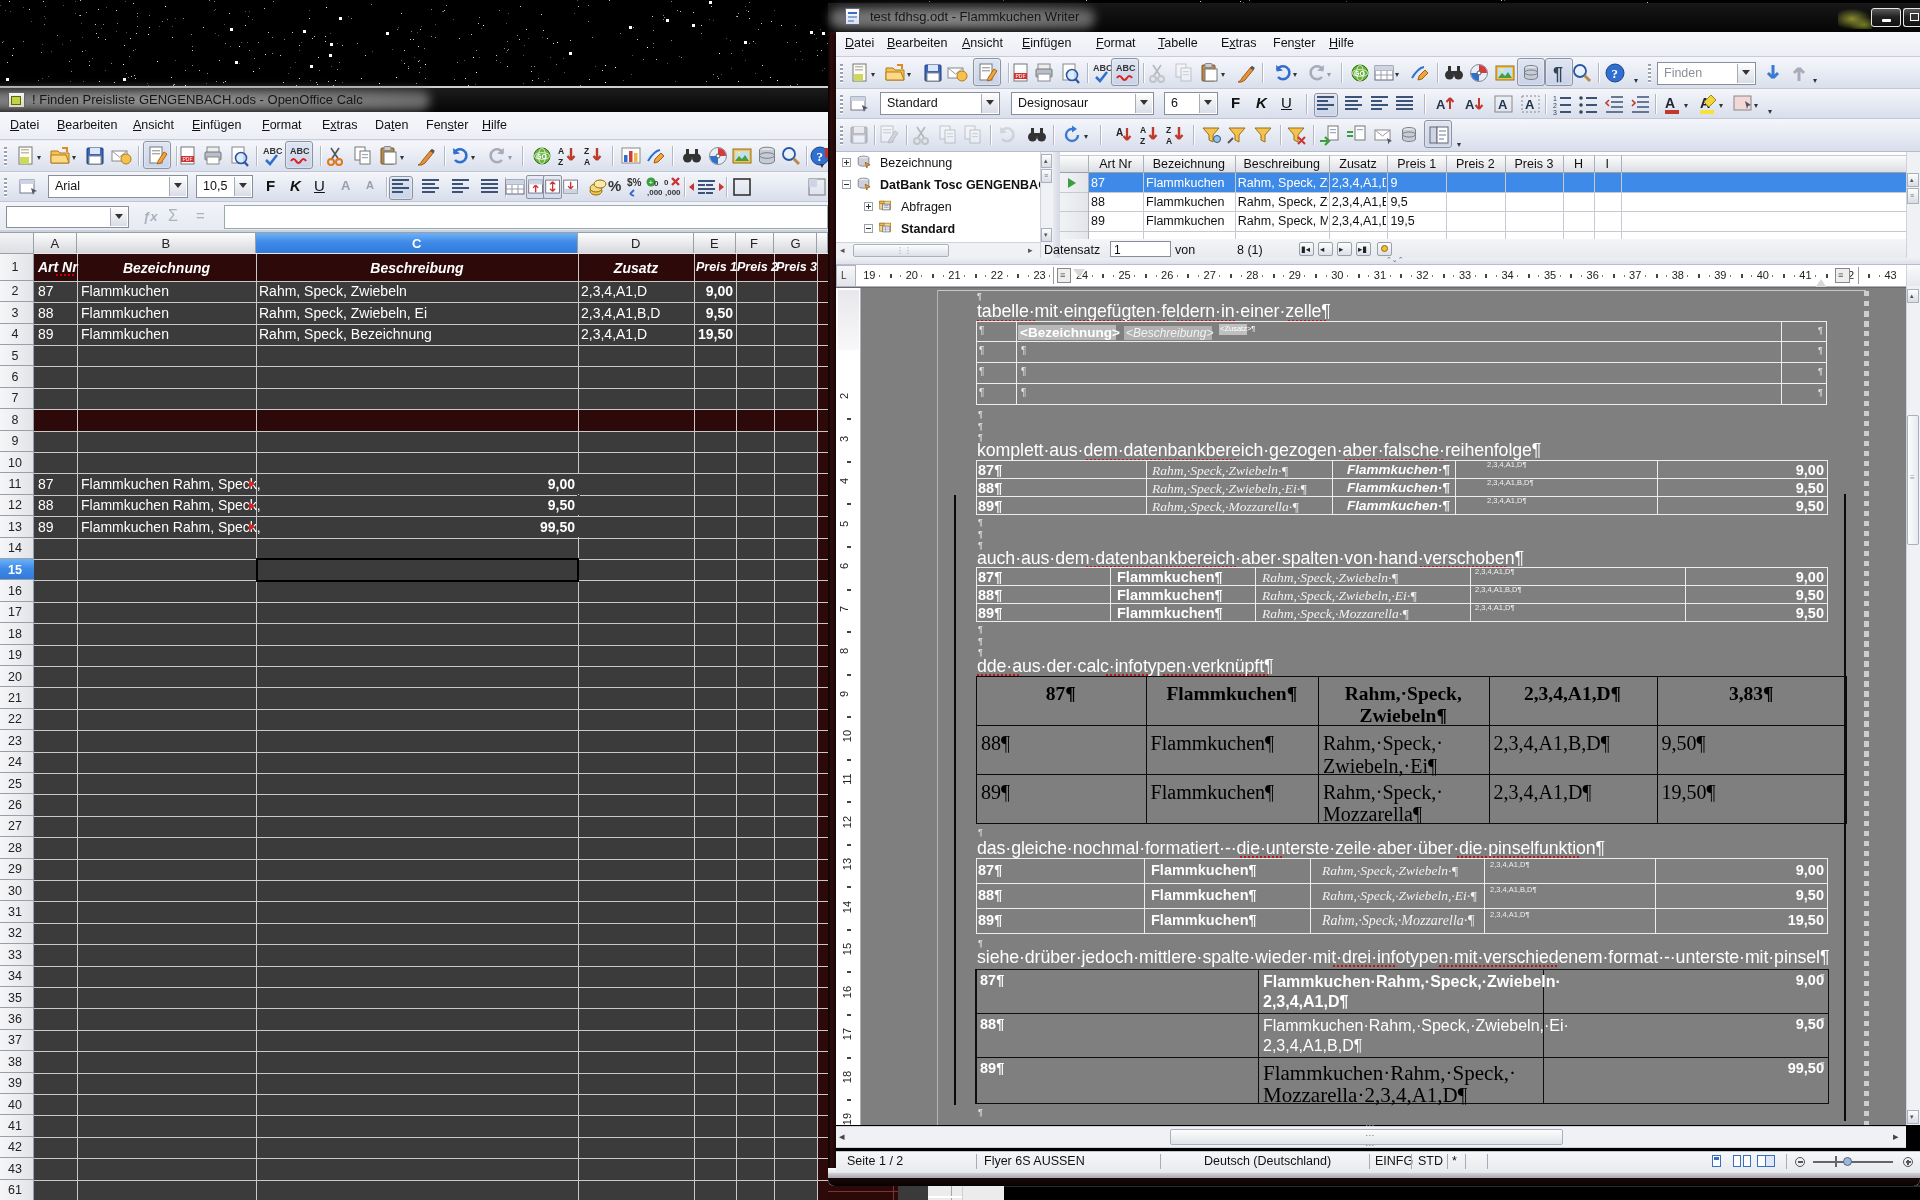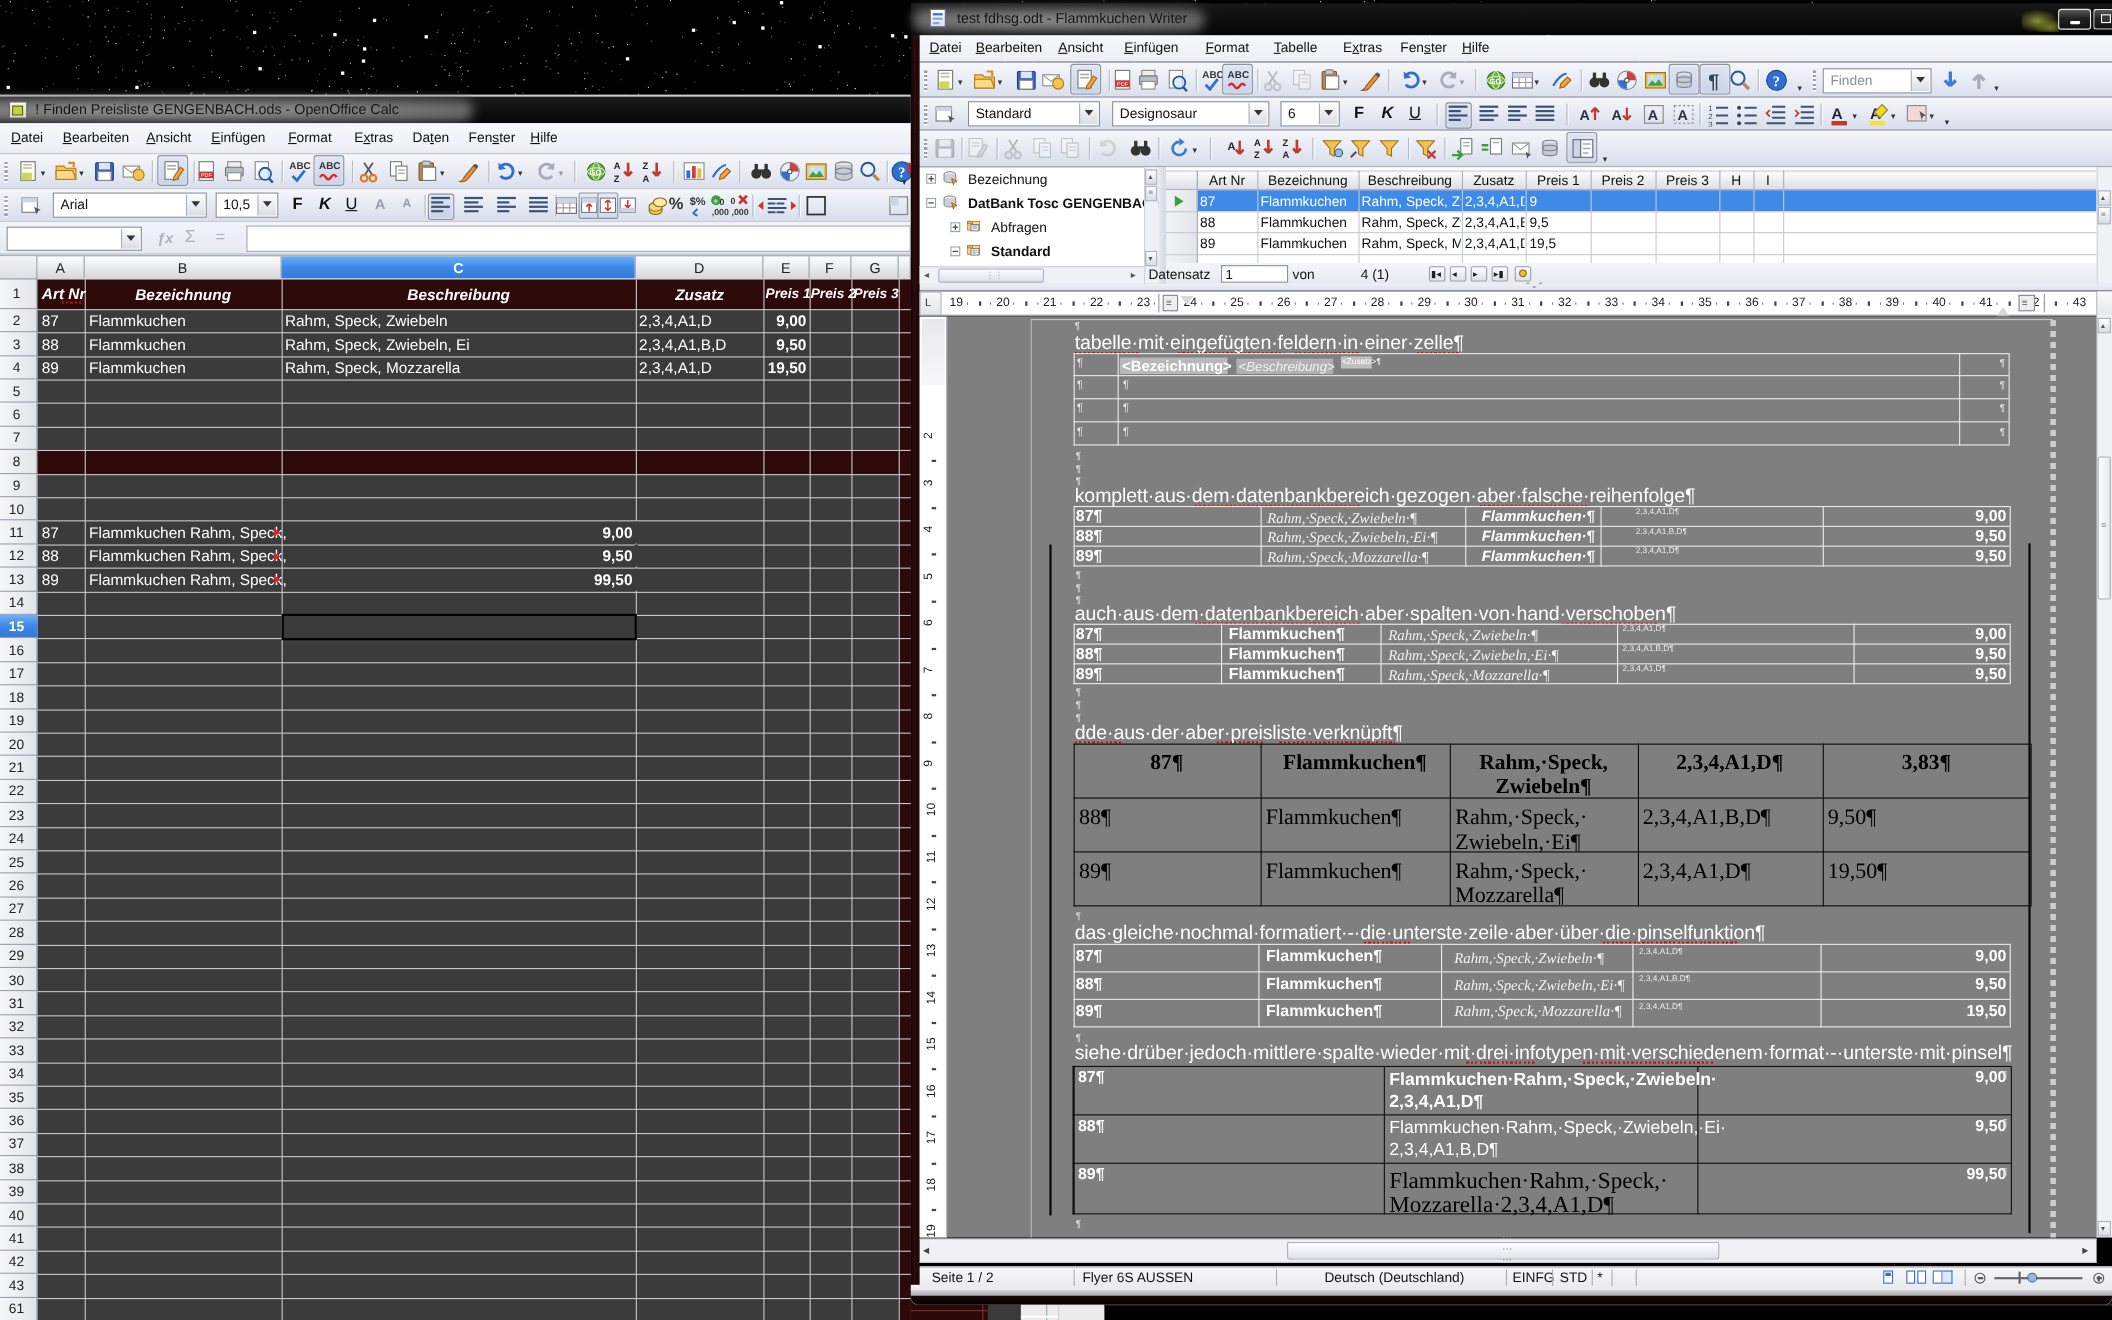--- a/index.html
+++ b/index.html
@@ -562,21 +562,21 @@
 <div class="ab" style="left:259px;top:283.45px;font-size:14px;color:#fff;font-weight:normal;font-style:normal;white-space:pre;">Rahm, Speck, Zwiebeln</div>
 <div class="ab" style="left:581px;top:283.45px;font-size:14px;color:#fff;font-weight:normal;font-style:normal;white-space:pre;">2,3,4,A1,D</div>
 <div class="ab" style="left:433px;top:283.45px;width:300px;text-align:right;font-size:14px;color:#fff;font-weight:bold;font-style:normal;white-space:pre">9,00</div>
 <div class="ab" style="left:38px;top:304.84999999999997px;font-size:14px;color:#fff;font-weight:normal;font-style:normal;white-space:pre;">88</div>
 <div class="ab" style="left:81px;top:304.84999999999997px;font-size:14px;color:#fff;font-weight:normal;font-style:normal;white-space:pre;">Flammkuchen</div>
 <div class="ab" style="left:259px;top:304.84999999999997px;font-size:14px;color:#fff;font-weight:normal;font-style:normal;white-space:pre;">Rahm, Speck, Zwiebeln, Ei</div>
 <div class="ab" style="left:581px;top:304.84999999999997px;font-size:14px;color:#fff;font-weight:normal;font-style:normal;white-space:pre;">2,3,4,A1,B,D</div>
 <div class="ab" style="left:433px;top:304.84999999999997px;width:300px;text-align:right;font-size:14px;color:#fff;font-weight:bold;font-style:normal;white-space:pre">9,50</div>
 <div class="ab" style="left:38px;top:326.25px;font-size:14px;color:#fff;font-weight:normal;font-style:normal;white-space:pre;">89</div>
 <div class="ab" style="left:81px;top:326.25px;font-size:14px;color:#fff;font-weight:normal;font-style:normal;white-space:pre;">Flammkuchen</div>
-<div class="ab" style="left:259px;top:326.25px;font-size:14px;color:#fff;font-weight:normal;font-style:normal;white-space:pre;">Rahm, Speck, Mozzarella</div>
+<div class="ab" style="left:259px;top:326.25px;font-size:14px;color:#fff;font-weight:normal;font-style:normal;white-space:pre;">Rahm, Speck, Bezeichnung</div>
 <div class="ab" style="left:581px;top:326.25px;font-size:14px;color:#fff;font-weight:normal;font-style:normal;white-space:pre;">2,3,4,A1,D</div>
 <div class="ab" style="left:433px;top:326.25px;width:300px;text-align:right;font-size:14px;color:#fff;font-weight:bold;font-style:normal;white-space:pre">19,50</div>
 <div class="ab" style="left:38px;top:476.04999999999995px;font-size:14px;color:#fff;font-weight:normal;font-style:normal;white-space:pre;">87</div>
 <div class="ab" style="left:81px;top:476.04999999999995px;font-size:14px;color:#fff;font-weight:normal;font-style:normal;white-space:pre;">Flammkuchen Rahm, Speck,</div>
 <div class="ab" style="left:249px;top:480.4px;width:0;height:0;border-left:6px solid #d22;border-top:4px solid transparent;border-bottom:4px solid transparent"></div>
 <div class="ab" style="left:275px;top:476.04999999999995px;width:300px;text-align:right;font-size:14px;color:#fff;font-weight:bold;font-style:normal;white-space:pre">9,00</div>
 <div class="ab" style="left:38px;top:497.45px;font-size:14px;color:#fff;font-weight:normal;font-style:normal;white-space:pre;">88</div>
 <div class="ab" style="left:81px;top:497.45px;font-size:14px;color:#fff;font-weight:normal;font-style:normal;white-space:pre;">Flammkuchen Rahm, Speck,</div>
 <div class="ab" style="left:249px;top:501.8px;width:0;height:0;border-left:6px solid #d22;border-top:4px solid transparent;border-bottom:4px solid transparent"></div>
 <div class="ab" style="left:275px;top:497.45px;width:300px;text-align:right;font-size:14px;color:#fff;font-weight:bold;font-style:normal;white-space:pre">9,50</div>
@@ -1213,21 +1213,21 @@
 <div class="ab" style="left:1593.6px;top:173.0px;width:1px;height:69.12px;background:#c6c9d0"></div>
 <div class="ab" style="left:1621px;top:173.0px;width:1px;height:69.12px;background:#c6c9d0"></div>
 <div class="ab" style="left:1088px;top:154.6px;width:1px;height:87.52000000000001px;background:#aab0ba"></div>
 <div class="ab" style="left:1060px;top:242.12px;width:846px;height:1px;background:#9aa0aa"></div>
 <div class="ab" style="left:1060px;top:239px;width:846px;height:19px;background:linear-gradient(#f4f5f8,#e8eaef)"></div>
 <div class="ab" style="left:1044px;top:243px;font-size:12.5px;color:#111;font-weight:normal;font-style:normal;white-space:pre;">Datensatz</div>
 <div class="combo" style="left:1110px;top:241px;width:61px;height:16px;font-size:12px">
     <span style="position:absolute;left:3px;top:1px">1</span>
   </div>
 <div class="ab" style="left:1175px;top:243px;font-size:12.5px;color:#111;font-weight:normal;font-style:normal;white-space:pre;">von</div>
-<div class="ab" style="left:1237px;top:243px;font-size:12.5px;color:#111;font-weight:normal;font-style:normal;white-space:pre;">4 (1)</div>
+<div class="ab" style="left:1237px;top:243px;font-size:12.5px;color:#111;font-weight:normal;font-style:normal;white-space:pre;">8 (1)</div>
 <div class="ab" style="left:1299px;top:241.5px;width:15px;height:14px;background:linear-gradient(#fdfdfd,#dde1e8);border:1px solid #9aa0aa;border-radius:2px"></div>
 <div class="ab" style="left:1301px;top:243.5px;font-size:8.5px;color:#222;font-weight:normal;font-style:normal;white-space:pre;">▮◂</div>
 <div class="ab" style="left:1318px;top:241.5px;width:15px;height:14px;background:linear-gradient(#fdfdfd,#dde1e8);border:1px solid #9aa0aa;border-radius:2px"></div>
 <div class="ab" style="left:1320px;top:243.5px;font-size:8.5px;color:#222;font-weight:normal;font-style:normal;white-space:pre;">◂</div>
 <div class="ab" style="left:1337px;top:241.5px;width:15px;height:14px;background:linear-gradient(#fdfdfd,#dde1e8);border:1px solid #9aa0aa;border-radius:2px"></div>
 <div class="ab" style="left:1339px;top:243.5px;font-size:8.5px;color:#222;font-weight:normal;font-style:normal;white-space:pre;">▸</div>
 <div class="ab" style="left:1356px;top:241.5px;width:15px;height:14px;background:linear-gradient(#fdfdfd,#dde1e8);border:1px solid #9aa0aa;border-radius:2px"></div>
 <div class="ab" style="left:1358px;top:243.5px;font-size:8.5px;color:#222;font-weight:normal;font-style:normal;white-space:pre;">▸▮</div>
 <div class="ab" style="left:1377px;top:241.5px;width:15px;height:14px;background:linear-gradient(#fdfdfd,#dde1e8);border:1px solid #9aa0aa;border-radius:2px"></div>
 <div class="ab" style="left:1381px;top:245px;width:7px;height:7px;background:#f7c02a;border:1px solid #8a6a10;border-radius:50%"></div>
@@ -1480,21 +1480,21 @@
 <div class="ab" style="left:1475px;top:585.1px;font-size:7.5px;color:#f0f0f0;font-weight:normal;font-style:normal;white-space:pre;">2,3,4,A1,B,D¶</div>
 <div class="ab" style="left:0px;top:586.6px;font-size:14.5px;color:#fff;font-weight:bold;font-style:normal;white-space:pre;left:1624px;width:200px;text-align:right">9,50</div>
 <div class="ab" style="left:978px;top:604.8px;font-size:14.5px;color:#fff;font-weight:bold;font-style:normal;white-space:pre;">89¶</div>
 <div class="ab" style="left:1117px;top:604.8px;font-size:14.5px;color:#fff;font-weight:bold;font-style:normal;white-space:pre;">Flammkuchen¶</div>
 <div class="ab" style="left:1262px;top:605.8px;font-size:13.5px;color:#f2f2f2;font-weight:normal;font-style:italic;white-space:pre;font-family:'Liberation Serif',serif">Rahm,·Speck,·Mozzarella·¶</div>
 <div class="ab" style="left:1475px;top:603.3px;font-size:7.5px;color:#f0f0f0;font-weight:normal;font-style:normal;white-space:pre;">2,3,4,A1,D¶</div>
 <div class="ab" style="left:0px;top:604.8px;font-size:14.5px;color:#fff;font-weight:bold;font-style:normal;white-space:pre;left:1624px;width:200px;text-align:right">9,50</div>
 <div class="ab" style="left:978px;top:624px;font-size:9px;color:#e6e6e6;font-weight:normal;font-style:normal;white-space:pre;">¶</div>
 <div class="ab" style="left:978px;top:635.5px;font-size:9px;color:#e6e6e6;font-weight:normal;font-style:normal;white-space:pre;">¶</div>
 <div class="ab" style="left:978px;top:647px;font-size:9px;color:#e6e6e6;font-weight:normal;font-style:normal;white-space:pre;">¶</div>
-<div class="ab" style="left:977px;top:656px;font-size:17.8px;color:#fff;font-weight:normal;font-style:normal;white-space:pre;letter-spacing:-0.1px">dde·aus·der·aber·preisliste·verknüpft¶</div>
+<div class="ab" style="left:977px;top:656px;font-size:17.8px;color:#fff;font-weight:normal;font-style:normal;white-space:pre;letter-spacing:-0.1px">dde·aus·der·calc·infotypen·verknüpft¶</div>
 <div class="ab wsq rsq" style="left:977px;top:674px;width:42px;opacity:.85"></div>
 <div class="ab wsq rsq" style="left:1106px;top:674px;width:44px;opacity:.85"></div>
 <div class="ab wsq rsq" style="left:1163px;top:674px;width:105px;opacity:.85"></div>
 <div class="ab" style="left:976px;top:676px;width:870px;height:1.4px;background:#0a0a0a"></div>
 <div class="ab" style="left:976px;top:725px;width:870px;height:1.4px;background:#0a0a0a"></div>
 <div class="ab" style="left:976px;top:773.5px;width:870px;height:1.4px;background:#0a0a0a"></div>
 <div class="ab" style="left:976px;top:822.5px;width:870px;height:1.4px;background:#0a0a0a"></div>
 <div class="ab" style="left:976px;top:676px;width:1.4px;height:147.89999999999998px;background:#0a0a0a"></div>
 <div class="ab" style="left:1145.6px;top:676px;width:1.4px;height:147.89999999999998px;background:#0a0a0a"></div>
 <div class="ab" style="left:1318px;top:676px;width:1.4px;height:147.89999999999998px;background:#0a0a0a"></div>

